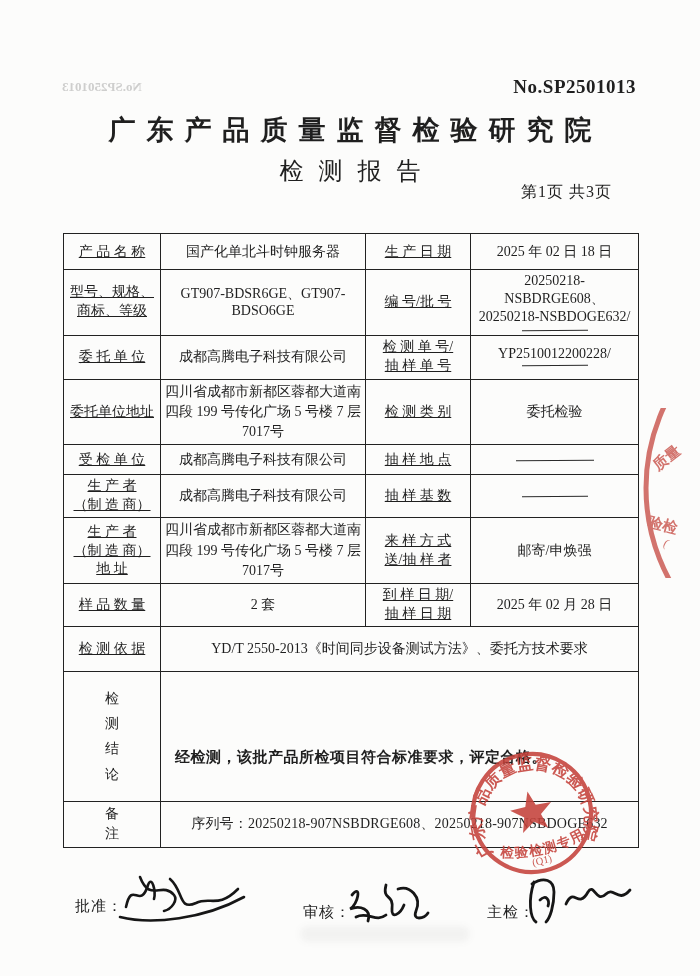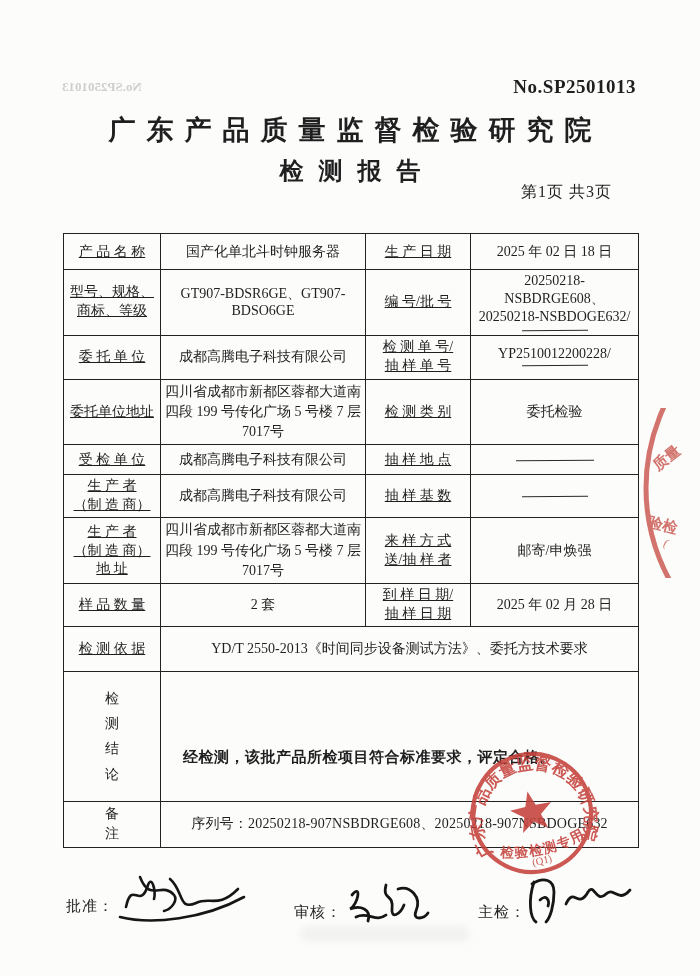--- a/index.html
+++ b/index.html
@@ -23,21 +23,21 @@
     font-size:13px;font-weight:bold;color:rgba(120,120,120,.35);
     transform:scaleX(-1);filter:blur(.6px);
   }
   .institute{
     position:absolute;top:112px;left:0;width:100%;
     text-align:center;font-size:27px;font-weight:bold;
     letter-spacing:11px;text-indent:11px;
   }
   .doc-title{
     position:absolute;top:155px;left:0;width:100%;
-    text-align:center;font-size:24px;font-weight:bold;
+    text-align:center;font-size:24px;font-weight:normal;
     letter-spacing:15px;text-indent:15px;
   }
   .page-info{
     position:absolute;top:182px;right:88px;
     font-size:16px;letter-spacing:1px;
   }
   
   table.report{
     position:absolute;left:63px;top:233px;width:575px;
     border-collapse:collapse;table-layout:fixed;
@@ -59,21 +59,21 @@
   .dash.short{width:66px;}
   td.vert{white-space:pre-line;line-height:1.8;font-size:15px;vertical-align:middle;}
   
   .concl-cell{position:relative;height:100%;}
   .concl-text{
     position:absolute;top:12px;left:14px;right:10px;
     text-align:left;font-size:15px;font-weight:600;letter-spacing:.5px;
   }
   td.remark-val{text-align:left;padding-left:14px;font-size:14px;letter-spacing:.2px;}
   
-  .sig-label{position:absolute;font-size:15px;letter-spacing:1px;}
+  .sig-label{position:absolute;font-size:15px;letter-spacing:1px;margin-left:9px;}
   .sig-svg{position:absolute;}
   
   .stamp-main{
     position:absolute;left:452px;top:733px;width:160px;height:160px;
     transform:rotate(-12deg);opacity:.88;pointer-events:none;
   }
   .stamp-edge{
     position:absolute;right:0;top:408px;width:62px;height:170px;
     opacity:.8;pointer-events:none;
   }
@@ -169,21 +169,21 @@
     </tr>
     <tr style="height:45px">
       <td class="lbl">检 测 依 据</td>
       <td class="left" colspan="3">YD/T 2550-2013《时间同步设备测试方法》、委托方技术要求</td>
     </tr>
     <tr style="height:130px">
       <td class="vert">检
 测
 结
 论</td>
-      <td colspan="3" style="padding:8px">
+      <td colspan="3" style="padding:0">
         <div class="concl-cell">
           <div class="concl-text">经检测，该批产品所检项目符合标准要求，评定合格。</div>
 
         </div>
       </td>
     </tr>
     <tr style="height:44px">
       <td class="vert" style="line-height:1.45">备
 注</td>
       <td colspan="3" class="remark-val">序列号：20250218-907NSBDRGE608、20250218-907NSBDOGE632</td>

